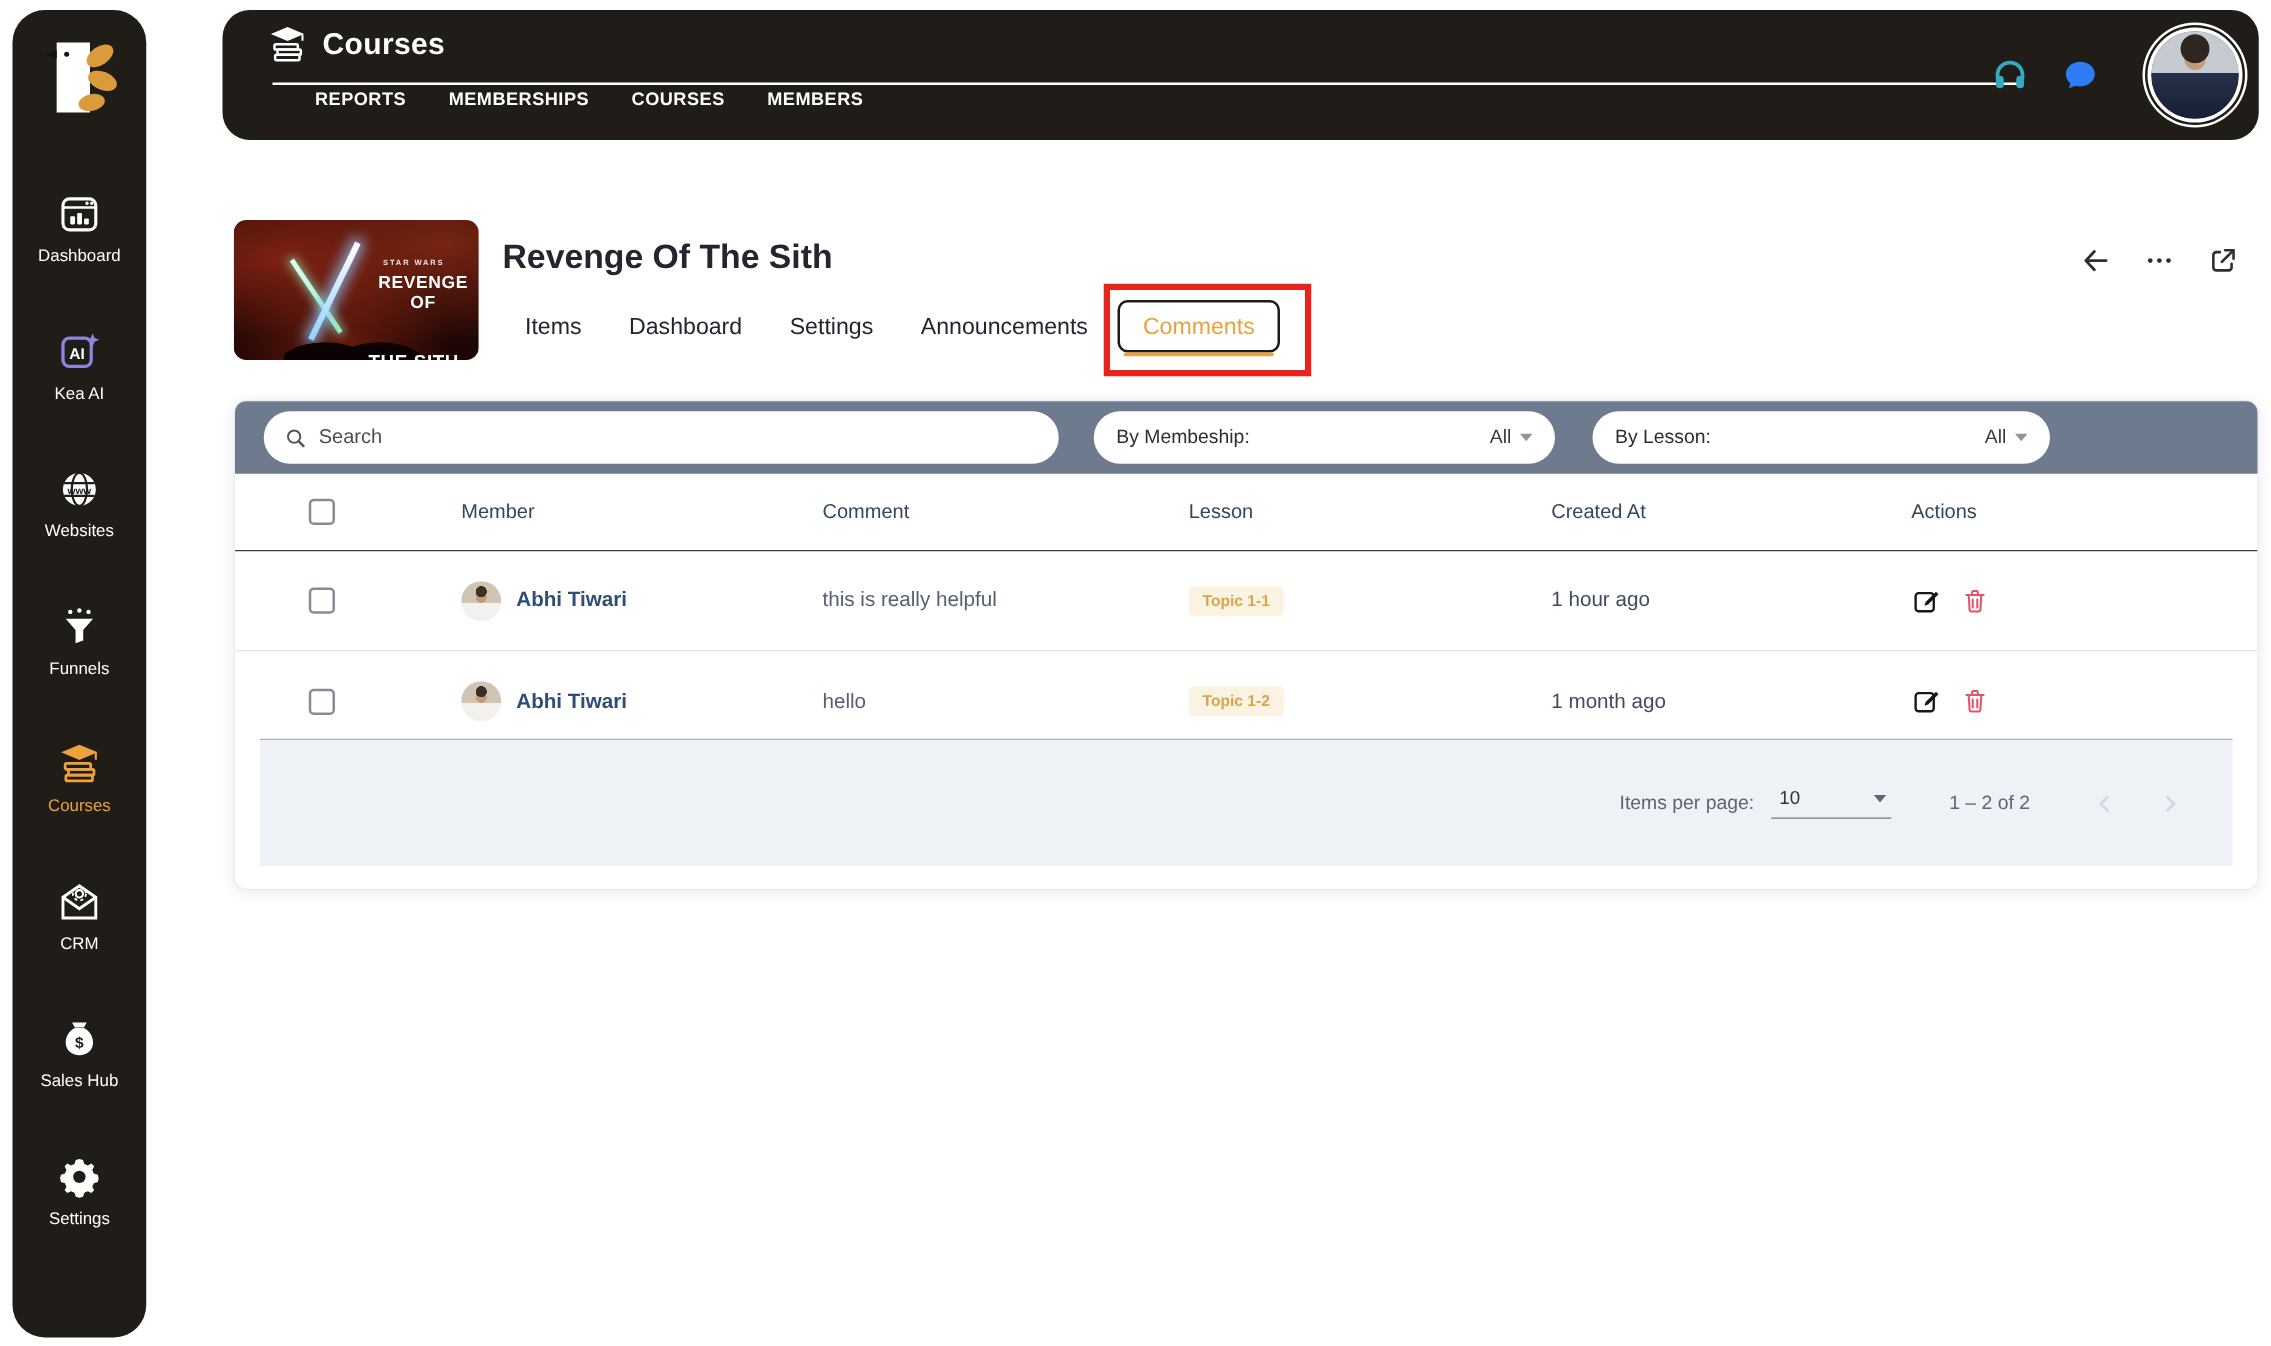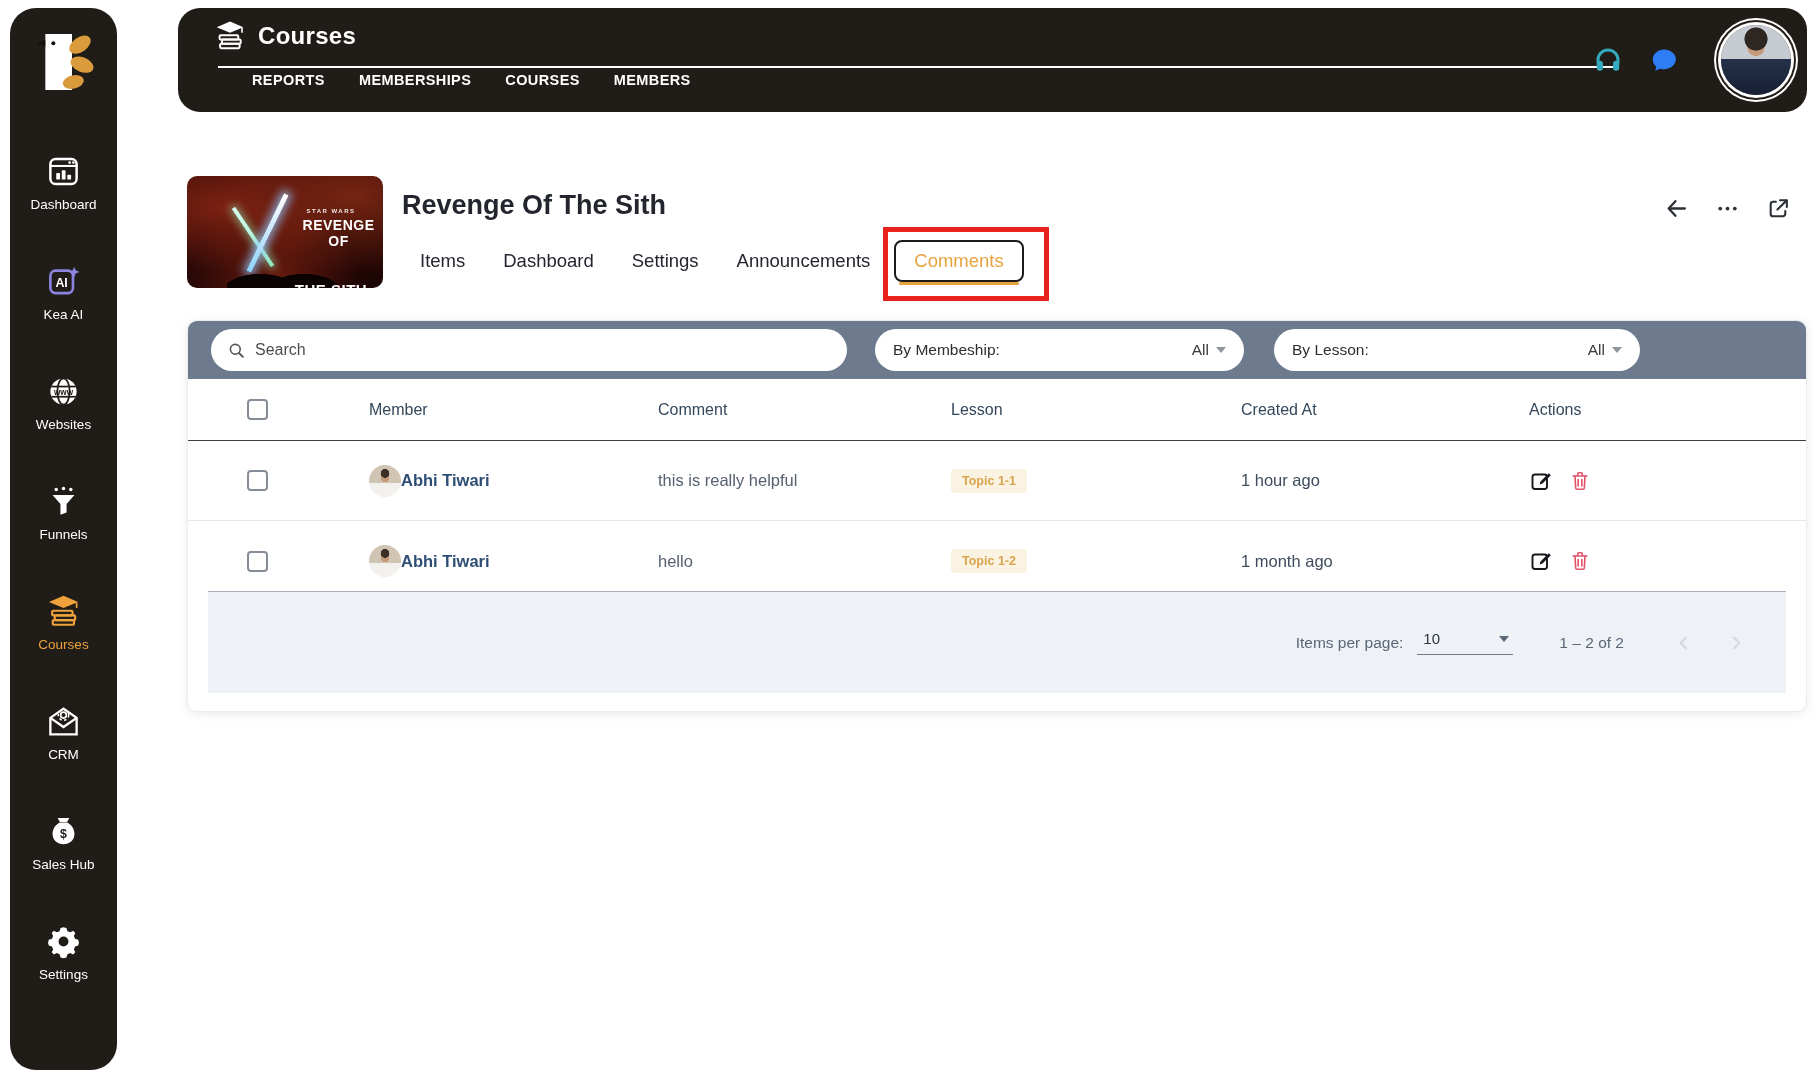--- a/index.html
+++ b/index.html
@@ -92,21 +92,21 @@
   .pill-value { display:flex; align-items:center; gap:7px; color:#3a3a3a; }
   .caret-down { width:0; height:0; border-left:5px solid transparent; border-right:5px solid transparent;
                 border-top:6px solid #8f959d; }
 
   .grid-row { display:grid; grid-template-columns:181px 289px 293px 290px 288px 1fr; align-items:center; }
   .thead { height:62px; border-bottom:1px solid #404040; color:#33475b; font-size:16px; font-weight:500; }
   .trow { height:80px; }
   .trow.first { border-bottom:1px solid #e3e7ec; }
   .cell-check { padding-left:59px; }
   .checkbox { width:21px; height:21px; border:2px solid #878d97; border-radius:4px; background:#fff; cursor:pointer; }
-  .member-cell { display:flex; align-items:center; }
+  .member-cell { display:flex; align-items:center; gap:12px; }
   .row-avatar { width:32px; height:32px; border-radius:50%; flex:none;
                 background:
                   radial-gradient(circle at 50% 26%, #3b2f26 15%, transparent 16%),
                   radial-gradient(circle at 50% 40%, #c59a79 17%, transparent 18%),
                   linear-gradient(180deg,#cfc5b2 0 55%, #f3f1ed 55%); }
   .member-name { color:#2f4e75; font-weight:700; font-size:16.5px; cursor:pointer; }
   .comment-text { color:#566070; font-size:16.5px; }
   .lesson-badge { display:inline-block; background:#faf3e1; color:#d9a44e; font-size:12.5px;
                   font-weight:700; padding:5px 11px; border-radius:4px; }
   .created-text { color:#3f4c5e; font-size:16.5px; }

